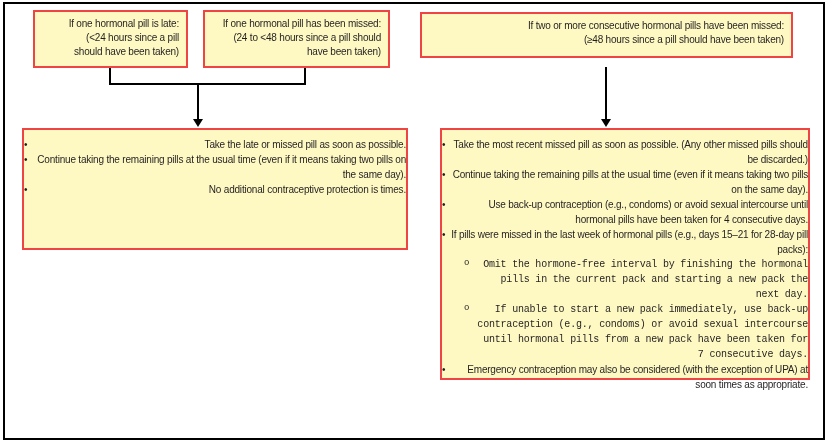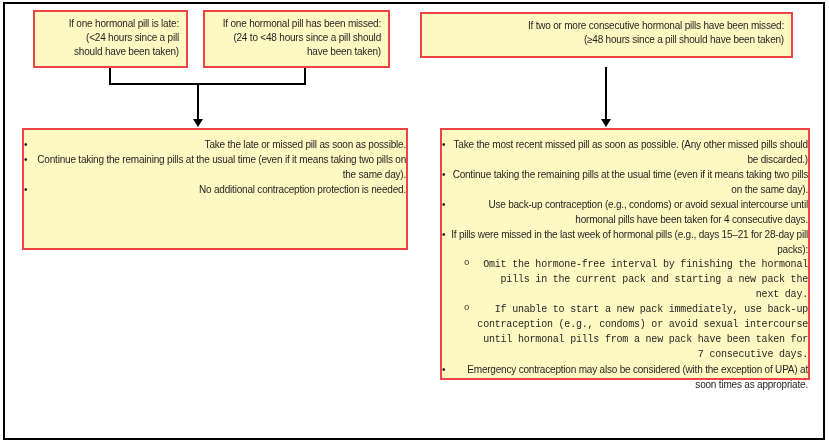--- a/index.html
+++ b/index.html
@@ -105,21 +105,21 @@
 
   <div class="box action-box action-left">
     <ul class="bullets">
       <li>
         <span>Take the late or missed pill as soon as possible.</span>
       </li>
       <li>
         <span>Continue taking the remaining pills at the usual time (even if it means taking two pills on the same day).</span>
       </li>
       <li>
-        <span>No additional contraception protection is needed.</span>
+        <span>No additional contraceptive protection is times.</span>
       </li>
     </ul>
   </div>
 
   <div class="box action-box action-right">
     <ul class="bullets">
       <li>
         <span>Take the most recent missed pill as soon as possible. (Any other missed pills should be discarded.)</span>
       </li>
       <li>

